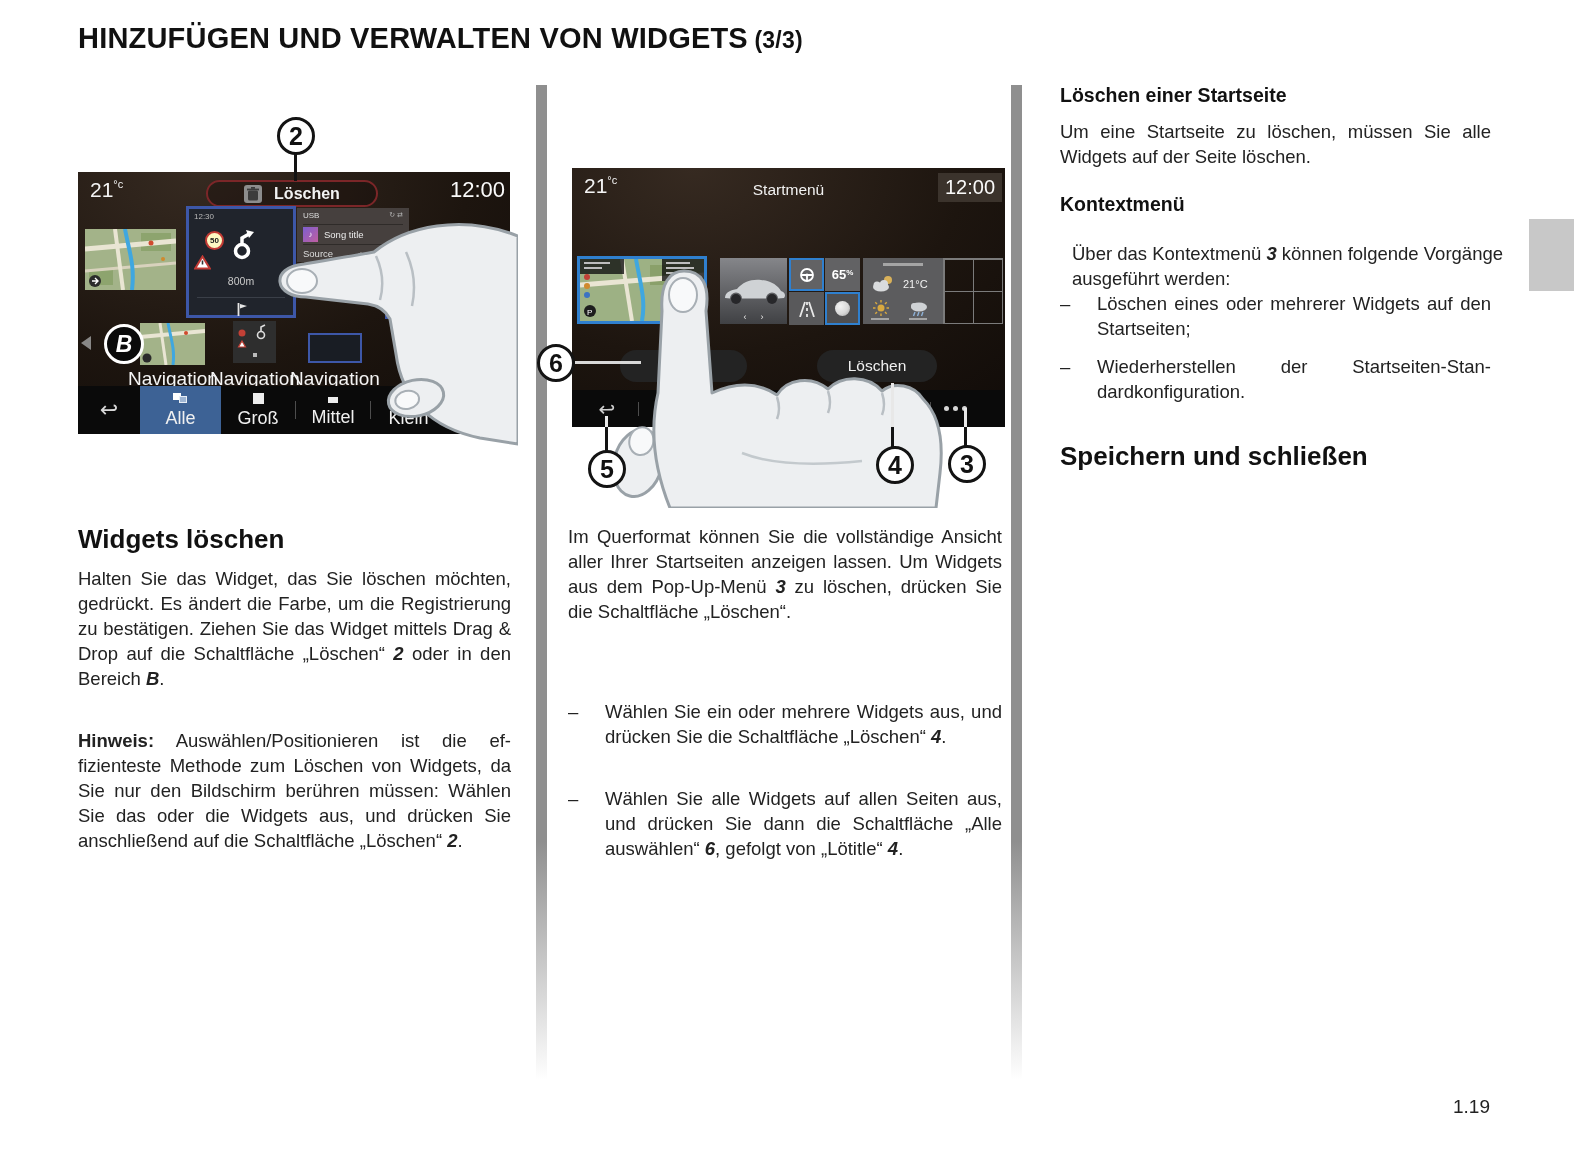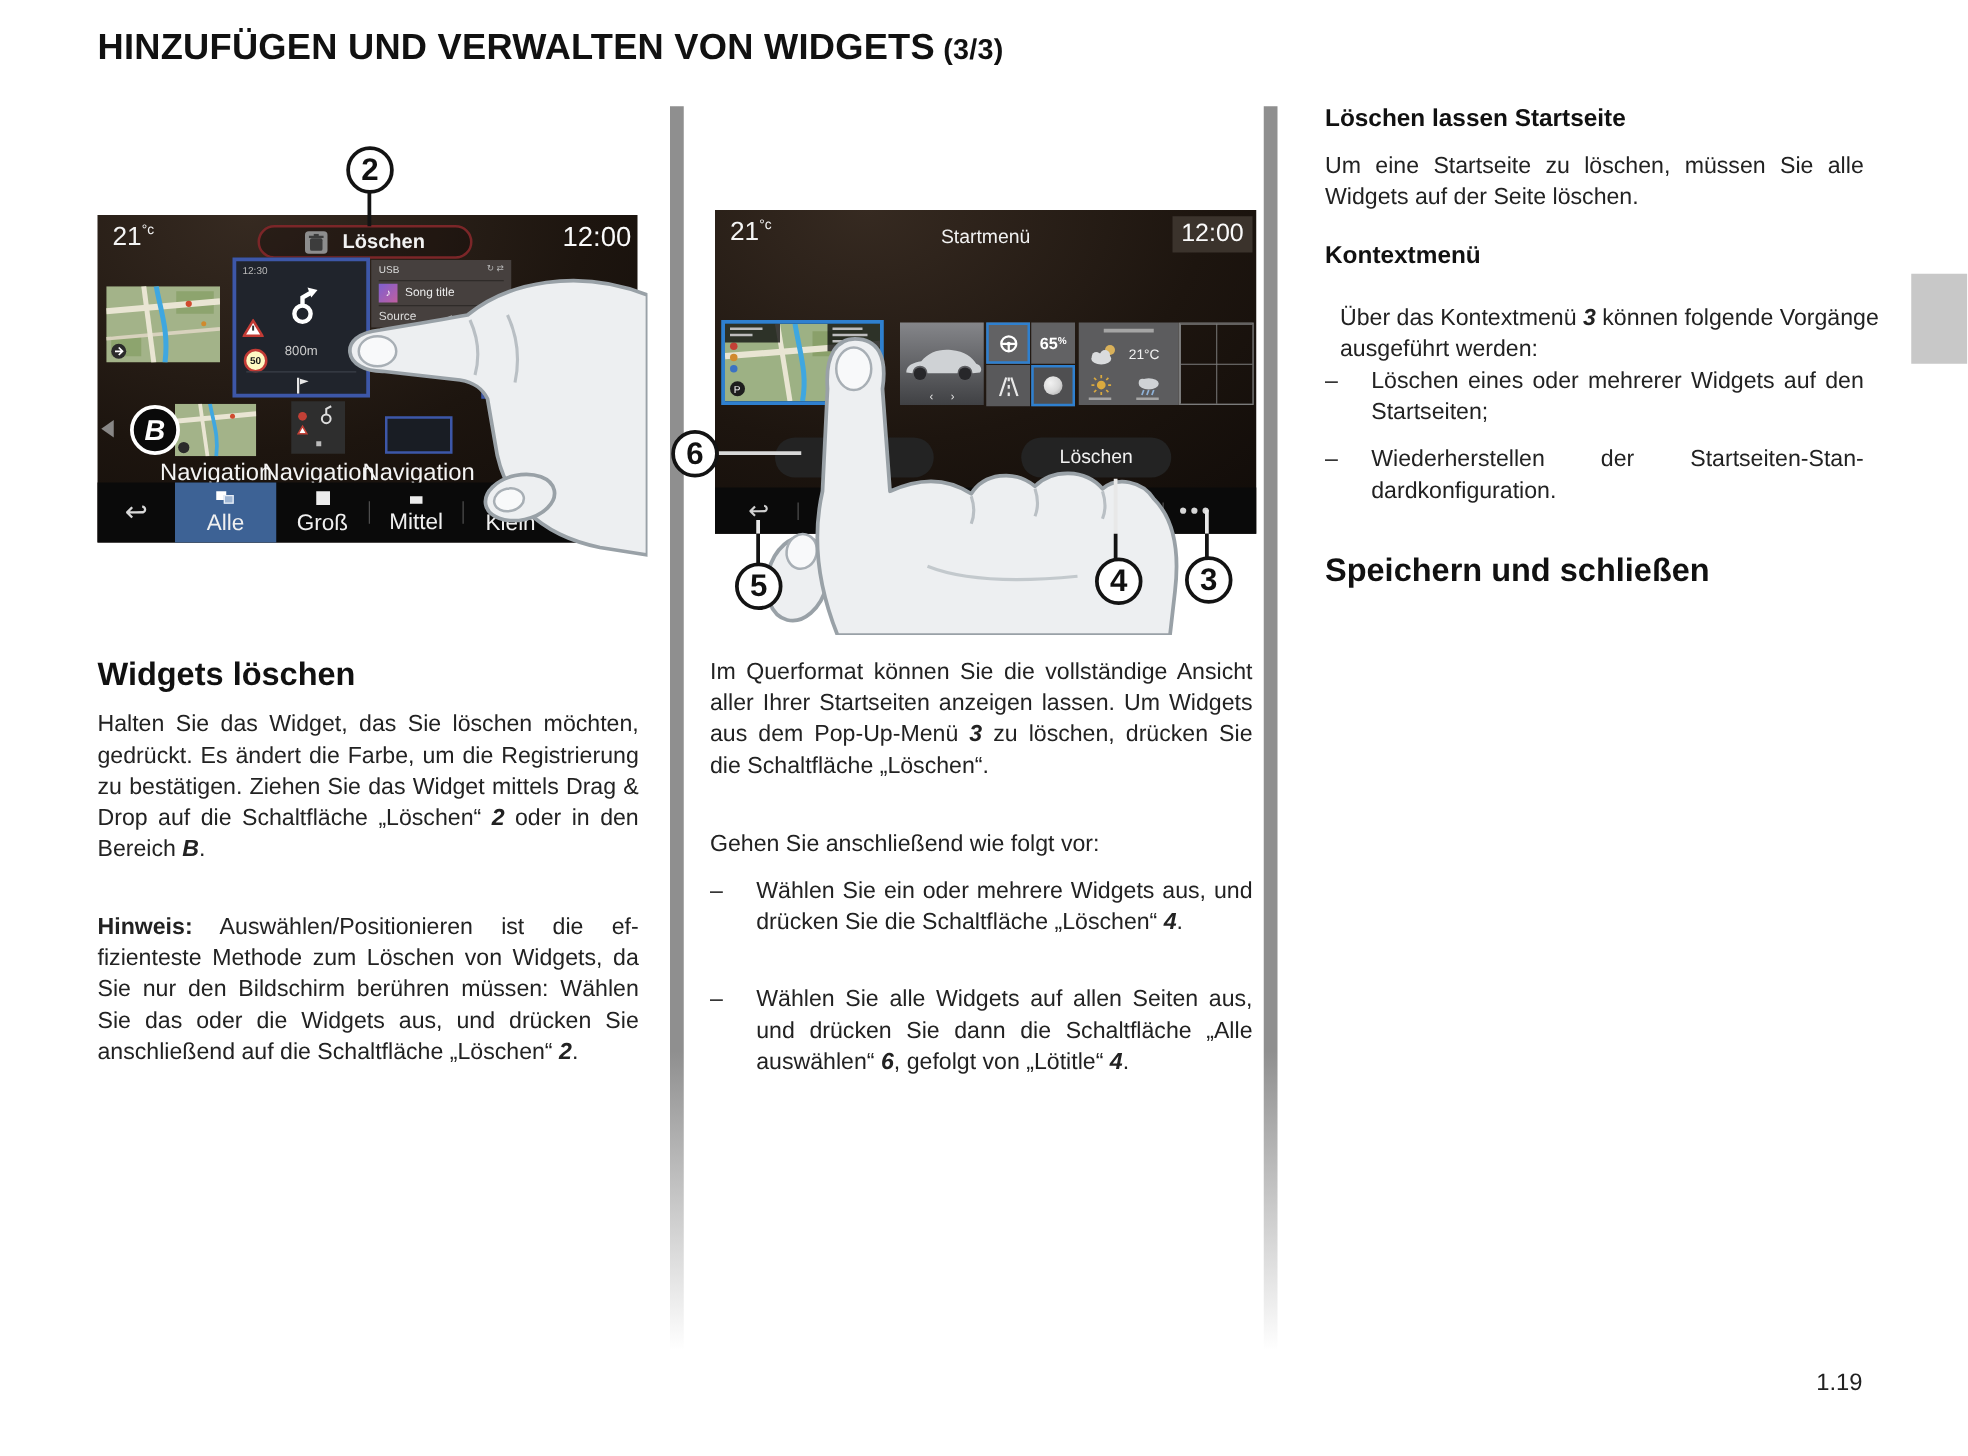--- a/index.html
+++ b/index.html
@@ -33,21 +33,21 @@
   .stime{position:absolute;color:#fafafa;font-size:22px;}
   .hand{position:absolute;z-index:10;}
 
   
   .del-pill{position:absolute;left:128px;top:8px;width:172px;height:27px;border:2px solid #7b2628;border-radius:15px;background:rgba(22,13,10,.4);display:flex;align-items:center;justify-content:center;gap:12px;}
   .del-pill .lbl{color:#f2f2f2;font-size:16px;font-weight:bold;}
   .trash-chip{width:18px;height:18px;background:#8d8d8d;border-radius:3px;display:flex;align-items:center;justify-content:center;}
   .navw{position:absolute;left:108px;top:34px;width:110px;height:112px;border:3px solid #3d57a8;background:#20242c;}
   .navw .ntime{position:absolute;left:5px;top:3px;font-size:8px;color:#b9b9b9;}
   .navw .dist{position:absolute;left:0;right:0;top:66px;text-align:center;font-size:10.5px;color:#cacaca;}
-  .sign50{position:absolute;left:6px;top:22px;width:19px;height:19px;border-radius:50%;background:#fef9c3;border:2.5px solid #c23b35;display:flex;align-items:center;justify-content:center;font-size:8px;font-weight:bold;color:#191919;margin-top:48px;}
+  .sign50{position:absolute;left:16px;top:22px;width:19px;height:19px;border-radius:50%;background:#fef9c3;border:2.5px solid #c23b35;display:flex;align-items:center;justify-content:center;font-size:8px;font-weight:bold;color:#191919;}
   .mediaw{position:absolute;left:219px;top:36px;width:112px;height:54px;background:#46403e;padding:3px 6px;display:flex;flex-direction:column;justify-content:space-between;}
   .mediaw .r1{display:flex;justify-content:space-between;font-size:8px;color:#ddd;}
   .mediaw .r1 .ic{color:#b5b5b5;font-size:7px;}
   .mediaw .r2{display:flex;align-items:center;gap:6px;border-top:1px solid #2f2b29;border-bottom:1px solid #2f2b29;padding:2px 0;}
   .mediaw .album{width:15px;height:15px;background:linear-gradient(135deg,#7d5fd0,#c05fa0);display:flex;align-items:center;justify-content:center;color:#fff;font-size:8px;}
   .mediaw .song{font-size:9.5px;color:#ececec;}
   .mediaw .r3{display:flex;justify-content:space-between;align-items:center;font-size:9.5px;color:#ddd;}
   .mediaw .tr{font-size:6px;color:#cfcfcf;letter-spacing:1px;}
   .bluew{position:absolute;border:2px solid #3d57a8;background:#191d24;}
   .zoneB{position:absolute;left:26px;top:152px;width:40px;height:40px;border-radius:50%;background:#0a0a0a;border:3px solid #fff;display:flex;align-items:center;justify-content:center;color:#fff;font-size:23px;font-weight:bold;font-style:italic;z-index:6;}
@@ -382,31 +382,30 @@
   <div class="callout" style="left:876px;top:446px;">4</div>
   <div class="cline" style="left:891px;top:427px;width:3px;height:20px;background:#131313;"></div>
   <div class="callout" style="left:948px;top:445px;">3</div>
   <div class="cline" style="left:964px;top:427px;width:3px;height:19px;background:#131313;"></div>
 
   <h2 class="head-lg" style="left:78px;top:524px;">Widgets löschen</h2>
   <p class="jtext" style="left:78px;top:566px;width:433px;margin:0;"><span>Halten Sie das Widget, das Sie löschen möchten, gedrückt. Es ändert die Farbe, um die Registrierung zu bestätigen. Ziehen Sie das Widget mittels Drag &amp; Drop auf die Schaltfläche „Löschen“ </span><span style="font-weight: bold; font-style: italic;">2</span><span> oder in den Be­reich </span><span style="font-weight: bold; font-style: italic;">B</span><span>.</span></p>
   <p class="jtext" style="left:78px;top:728px;width:433px;margin:0;"><span style="font-weight: bold;">Hinweis:</span><span> Auswählen/Positionieren ist die ef­fizienteste Methode zum Löschen von Wid­gets, da Sie nur den Bildschirm berühren müssen: Wählen Sie das oder die Widgets aus, und drücken Sie anschließend auf die Schaltfläche „Löschen“ </span><span style="font-weight: bold; font-style: italic;">2</span><span>.</span></p>
 
   <p class="jtext" style="left:568px;top:524px;width:434px;margin:0;"><span>Im Querformat können Sie die vollstän­dige Ansicht aller Ihrer Startseiten anzei­gen lassen. Um Widgets aus dem Pop-Up-Menü </span><span style="font-weight: bold; font-style: italic;">3</span><span> zu löschen, drücken Sie die Schaltfläche „Löschen“.</span></p>
-  <p class="jtext" style="left:568px;top:662px;width:434px;margin:0;">Gehen Sie anschließend wie folgt vor:</p>
   <div class="jtext bullet" style="left:568px;top:699px;width:434px;">
     <span class="dash">–</span>
       <span class="btxt"><span>Wählen Sie ein oder mehrere Widgets aus, und drücken Sie die Schaltfläche „Löschen“ </span><span style="font-weight: bold; font-style: italic;">4</span><span>.</span></span>
   </div>
   <div class="jtext bullet" style="left:568px;top:786px;width:434px;">
     <span class="dash">–</span>
       <span class="btxt"><span>Wählen Sie alle Widgets auf allen Seiten aus, und drücken Sie dann die Schaltflä­che „Alle auswählen“ </span><span style="font-weight: bold; font-style: italic;">6</span><span>, gefolgt von „Lö­title“ </span><span style="font-weight: bold; font-style: italic;">4</span><span>.</span></span>
   </div>
 
-  <h3 class="head-sm" style="left:1060px;top:84px;">Löschen lassen Startseite</h3>
+  <h3 class="head-sm" style="left:1060px;top:84px;">Löschen einer Startseite</h3>
   <p class="jtext" style="left:1060px;top:119px;width:431px;margin:0;">Um eine Startseite zu löschen, müssen Sie alle Widgets auf der Seite löschen.</p>
   <h3 class="head-sm" style="left:1060px;top:193px;">Kontextmenü</h3>
   <p class="jtext" style="left:1060px;top:229px;width:431px;margin:12px;"><span>Über das Kontextmenü </span><span style="font-weight: bold; font-style: italic;">3</span><span> können folgende Vorgänge ausgeführt werden:</span></p>
   <div class="jtext bullet" style="left:1060px;top:291px;width:431px;">
     <span class="dash">–</span>
       <span class="btxt">Löschen eines oder mehrerer Widgets auf den Startseiten;</span>
   </div>
   <div class="jtext bullet" style="left:1060px;top:354px;width:431px;">
     <span class="dash">–</span>
       <span class="btxt">Wiederherstellen der Startseiten-Stan­dardkonfiguration.</span>

